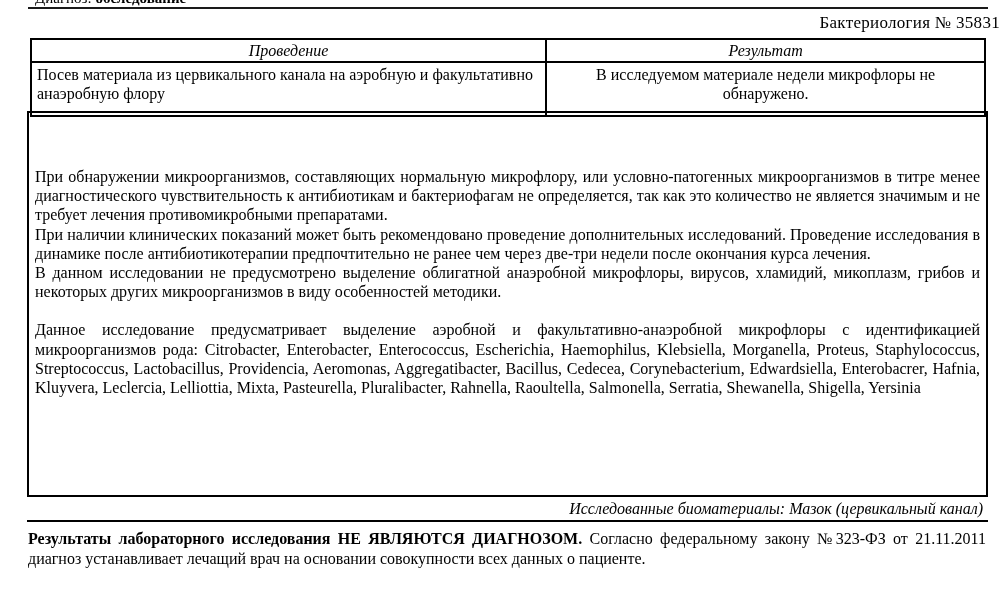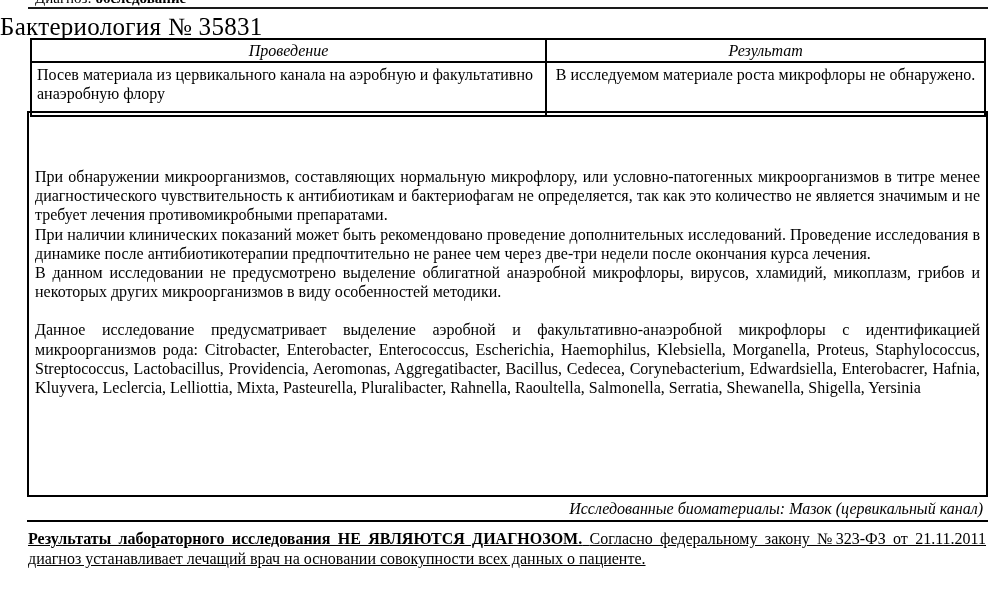--- a/index.html
+++ b/index.html
@@ -32,22 +32,22 @@
     width: 960px;
     height: 2px;
     background: #1a1a1a;
   }
   
   .title {
     position: absolute;
     top: 13px;
     left: 0;
     width: 100%;
-    text-align: left;
-    font-size: 25px;
+    text-align: right;
+    font-size: 17px;
     letter-spacing: 0.3px;
   }
   
   table.results {
     position: absolute;
     top: 38px;
     left: 30px;
     width: 956px;
     border-collapse: collapse;
     table-layout: fixed;
@@ -103,21 +103,20 @@
   }
   
   .disclaimer {
     position: absolute;
     top: 529px;
     left: 28px;
     width: 958px;
     font-size: 16px;
     line-height: 20px;
     text-align: justify;
-    text-decoration: underline;
   }
   .disclaimer .bold { font-weight: bold; }
 </style>
 </head>
 <body>
 
 <div class="page">
 
   <div class="diag-fragment">
     <span>Диагноз:</span>
@@ -134,21 +133,21 @@
       </colgroup>
     <thead>
       <tr>
         <th>Проведение</th>
         <th>Результат</th>
       </tr>
     </thead>
     <tbody>
       <tr>
         <td class="cell-indicator">Посев материала из цервикального канала на аэробную и факультативно анаэробную флору</td>
-        <td class="cell-result">В исследуемом материале роста микрофлоры не обнаружено.</td>
+        <td class="cell-result">В исследуемом материале недели микрофлоры не обнаружено.</td>
       </tr>
     </tbody>
   </table>
 
   <div class="notes-box">
     <p>При обнаружении  микроорганизмов, составляющих нормальную микрофлору, или условно-патогенных микроорганизмов в титре менее диагностического  чувствительность к антибиотикам и бактериофагам не определяется, так как это количество не является значимым и не требует лечения противомикробными препаратами.</p>
     <p>При наличии клинических показаний может быть рекомендовано проведение дополнительных исследований. Проведение исследования в динамике после  антибиотикотерапии предпочтительно не ранее чем через две-три недели после окончания курса лечения.</p>
     <p>В данном исследовании не предусмотрено выделение облигатной анаэробной микрофлоры, вирусов, хламидий, микоплазм, грибов и некоторых других микроорганизмов в виду особенностей методики.</p>
     <p class="spaced">Данное исследование предусматривает выделение аэробной и факультативно-анаэробной микрофлоры с идентификацией микроорганизмов рода: Citrobacter, Enterobacter, Enterococcus, Escherichia, Haemophilus, Klebsiella, Morganella, Proteus, Staphylococcus, Streptococcus, Lactobacillus, Providencia, Aeromonas, Aggregatibacter, Bacillus, Cedecea, Corynebacterium, Edwardsiella, Enterobacrer, Hafnia, Kluyvera, Leclercia, Lelliottia, Mixta, Pasteurella, Pluralibacter, Rahnella, Raoultella, Salmonella, Serratia, Shewanella, Shigella, Yersinia</p>
   </div>

